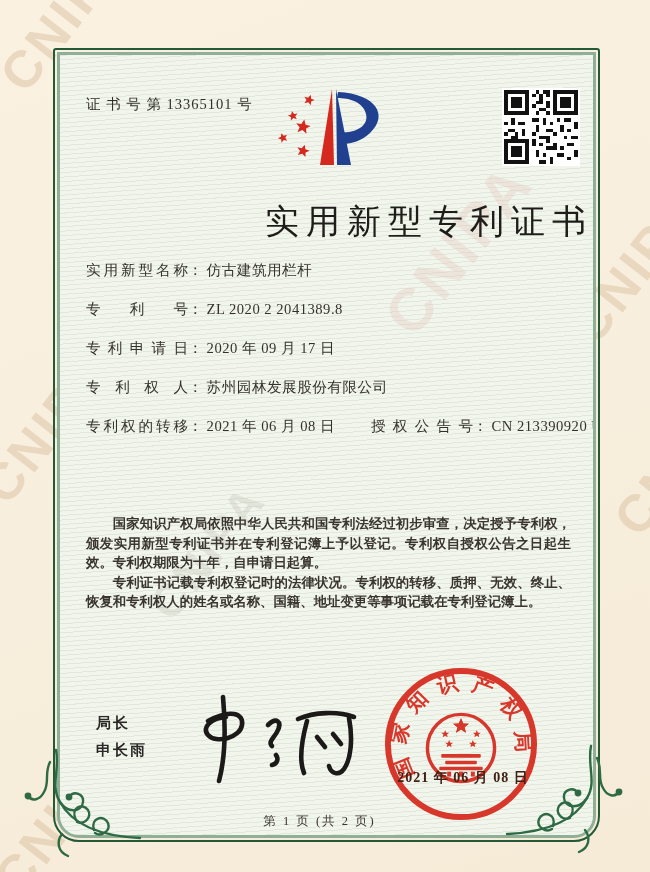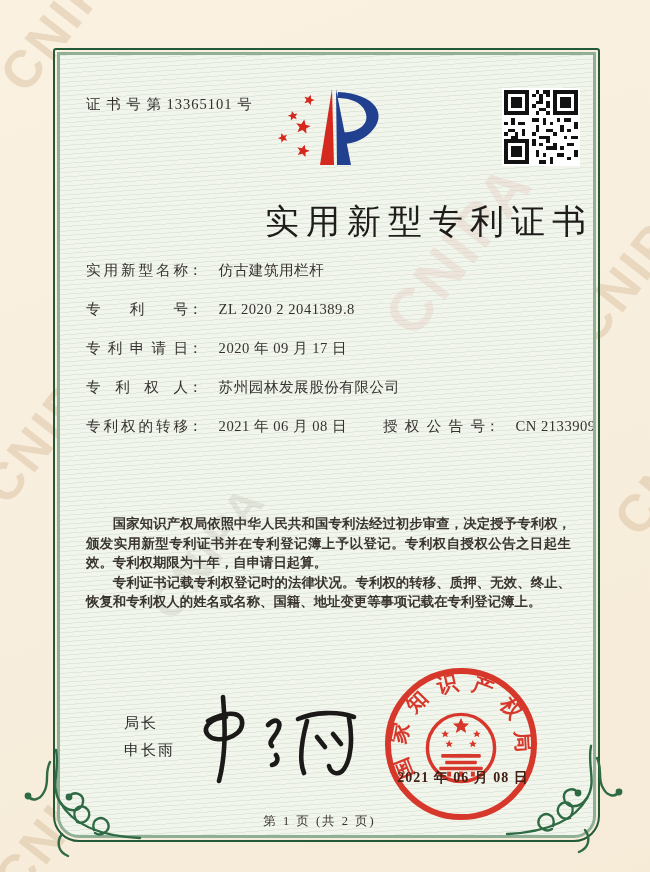--- a/index.html
+++ b/index.html
@@ -32,31 +32,31 @@
   .title{
     position:absolute;top:144px;left:0;right:0;text-align:right;z-index:2;
     font-size:34px;font-weight:normal;letter-spacing:7px;text-indent:7px;color:#1f1d1a;
   }
   .fields{position:absolute;left:26px;right:20px;top:203px;z-index:2;}
   .frow{font-size:14.6px;line-height:25px;margin-bottom:14px;white-space:nowrap;color:#35322d;}
   .flabel{
     display:inline-block;width:102px;text-align:justify;text-align-last:justify;
     vertical-align:baseline;
   }
-  .fvalue{margin-left:16px;letter-spacing:.5px;}
+  .fvalue{margin-left:4px;letter-spacing:.5px;}
   .dualrow{display:flex;}
   .dualrow .col2{margin-left:36px;}
   .bodytext{
     position:absolute;left:26px;right:22px;top:459px;z-index:2;
     font-size:13.4px;line-height:19.6px;text-align:justify;color:#3a362f;font-weight:bold;
   }
   .bodytext p{margin:0;text-indent:2em;}
   .signoff{position:absolute;left:36px;top:654px;z-index:2;
     font-family:"Liberation Sans","DejaVu Sans",sans-serif;font-size:15px;
-    font-weight:400;line-height:27px;letter-spacing:2px;color:#2b2a28;margin-left:28px;}
+    font-weight:700;line-height:27px;letter-spacing:2px;color:#2b2a28;}
   .signature{position:absolute;left:126px;top:636px;z-index:3;}
   .seal{position:absolute;left:322px;top:610px;width:158px;height:158px;z-index:2;opacity:.92;}
   .seal-date{
     position:absolute;left:328px;top:714px;width:150px;text-align:center;z-index:3;
     font-size:14px;font-weight:bold;letter-spacing:1px;color:#412116;white-space:nowrap;
   }
   .page-footer{position:absolute;left:0;right:14px;bottom:5px;text-align:center;font-size:12.5px;color:#3a362f;z-index:2;letter-spacing:2px;font-family:Liberation Serif, serif;}
   .flourish{position:absolute;z-index:4;pointer-events:none;}
   .fl-bl{left:20px;top:748px;}
   .fl-br{left:505px;top:744px;}

